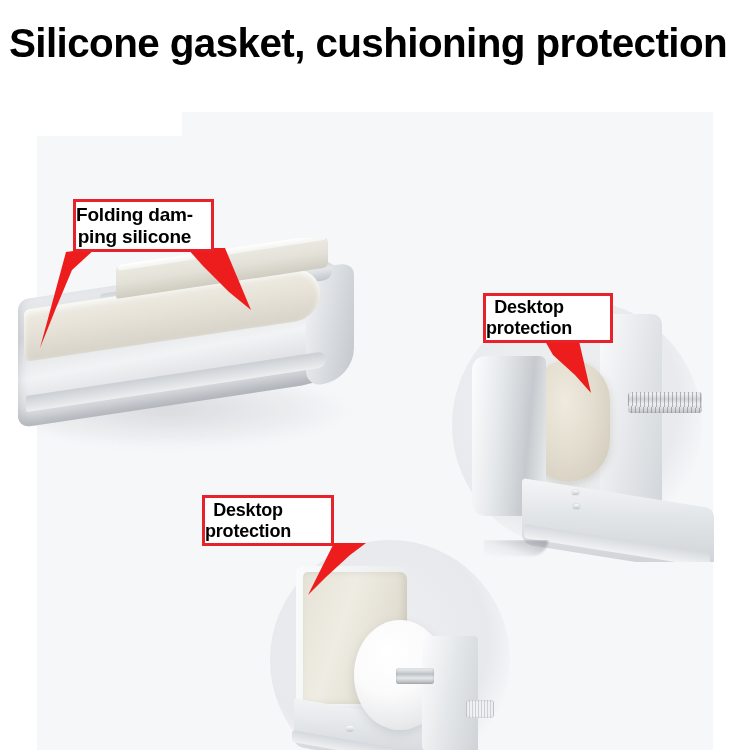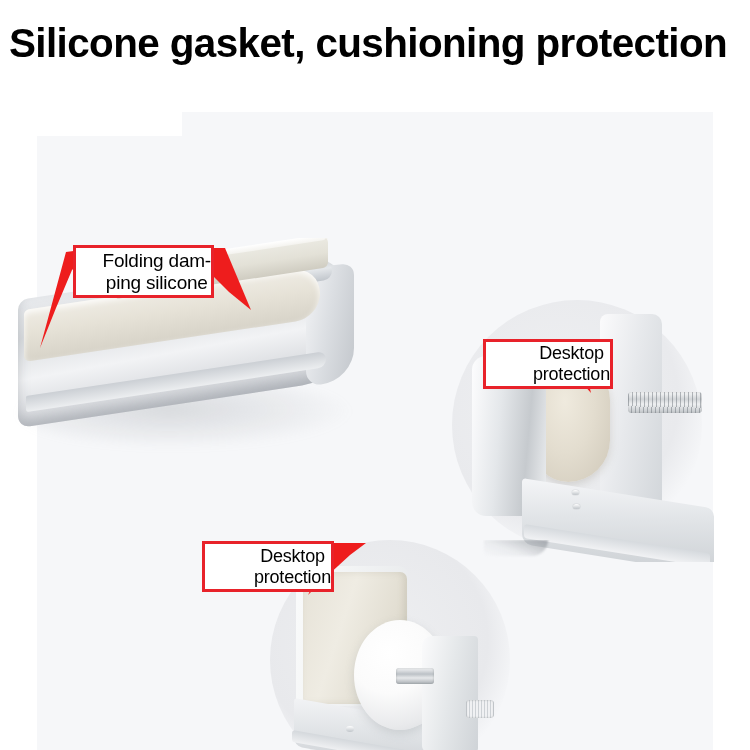--- a/index.html
+++ b/index.html
@@ -394,27 +394,26 @@
   .arrow svg { display: block; }
 
   
   .callout {
     position: absolute;
     background: #ffffff;
     border: 3px solid #e8222a;
     box-sizing: border-box;
     text-align: center;
     color: #000000;
-    font-weight: normal;
+    font-weight: bold;
     line-height: 1.14;
     display: flex;
     align-items: center;
-    justify-content: flex-end;
+    justify-content: flex-start;
     letter-spacing: -0.2px;
-    margin-top: 46px;
   }
   #callout-folding {
     left: 73px;
     top: 199px;
     width: 141px;
     height: 53px;
     font-size: 19px;
   }
   #callout-desktop-right {
     left: 483px;

